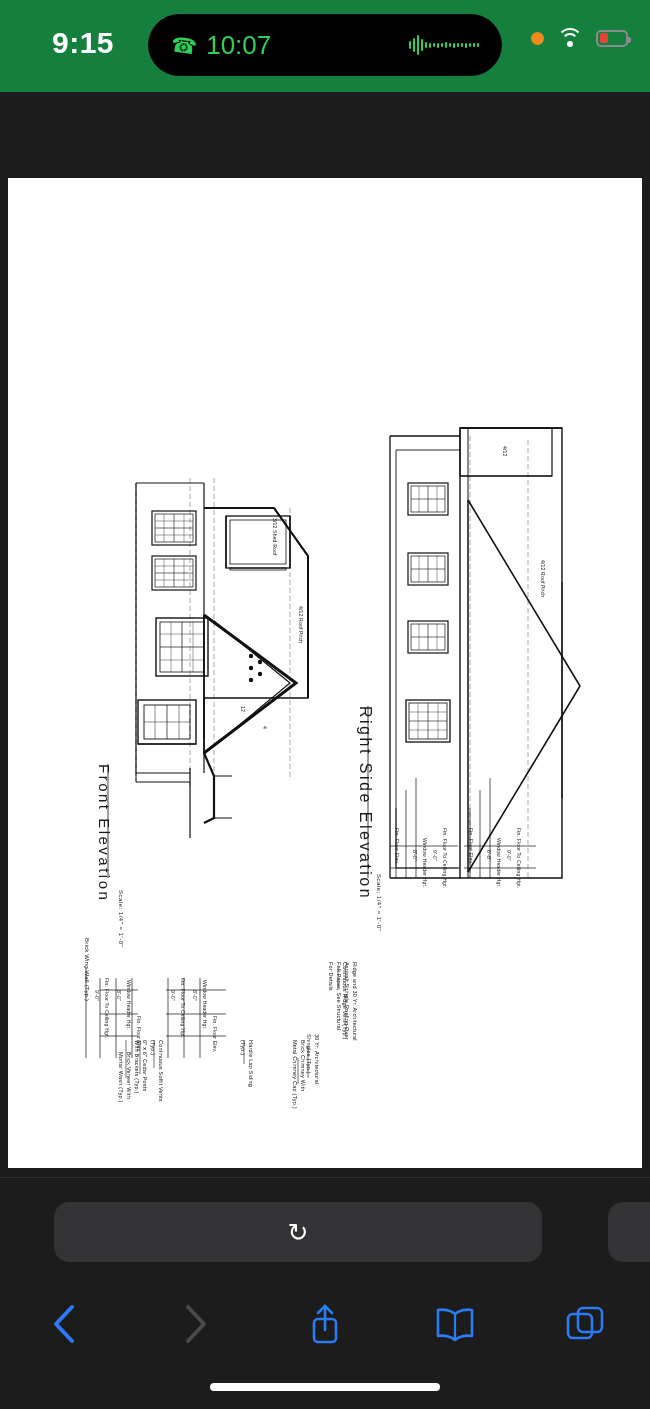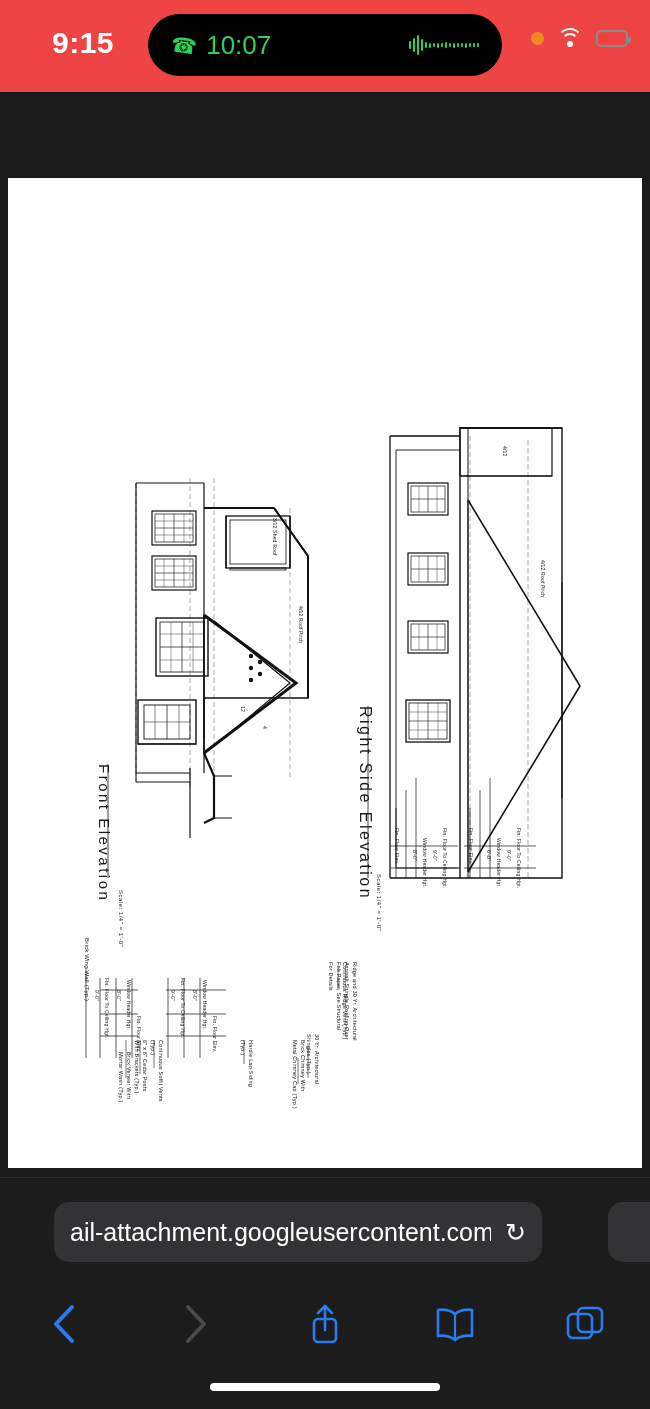--- a/index.html
+++ b/index.html
@@ -15,21 +15,21 @@
     background: #000;
     display: flex;
     flex-direction: column;
   }
 
   
   .statusbar {
     position: relative;
     height: 92px;
     flex: 0 0 92px;
-    background: #ef4444;
+    background: #15803d;
     display: flex;
     align-items: center;
   }
   .status-time {
     position: absolute;
     left: 52px; top: 26px;
     color: #fff;
     font-size: 30px;
     font-weight: 600;
     letter-spacing: 0.5px;
@@ -553,21 +553,20 @@
 With Brackets (Typ.)</div>
         <div class="note-block" style="left:108px; top:874px;">Brick Veneer With
 Mortar Wash (Typ.)</div>
 
       </div>
     </div>
   </div>
 
   <div class="chrome">
     <div class="urlbar">
-      <span class="url-text">ail-attachment.googleusercontent.com</span>
       <span class="reload">↻</span>
     </div>
     <div class="tab-peek"></div>
 
     <div class="toolbar">
       <div class="tb-item">
         <svg width="34" height="46" viewBox="0 0 34 46" fill="none">
           <path d="M24 6 L8 23 L24 40" stroke="#2b7bf3" stroke-width="4" stroke-linecap="round" stroke-linejoin="round"></path>
         </svg>
       </div>

